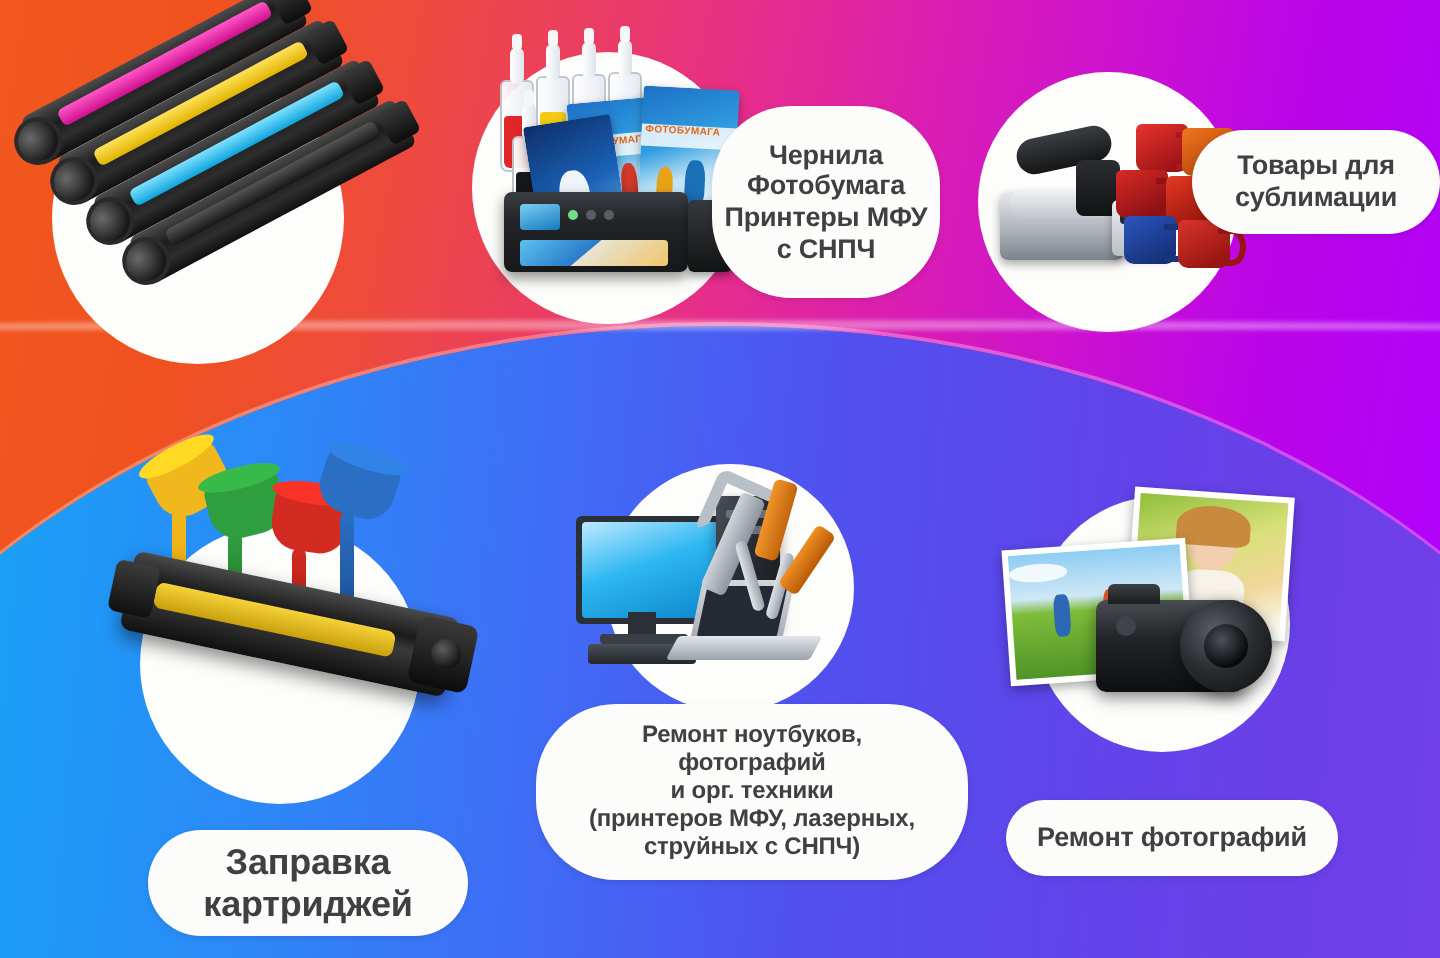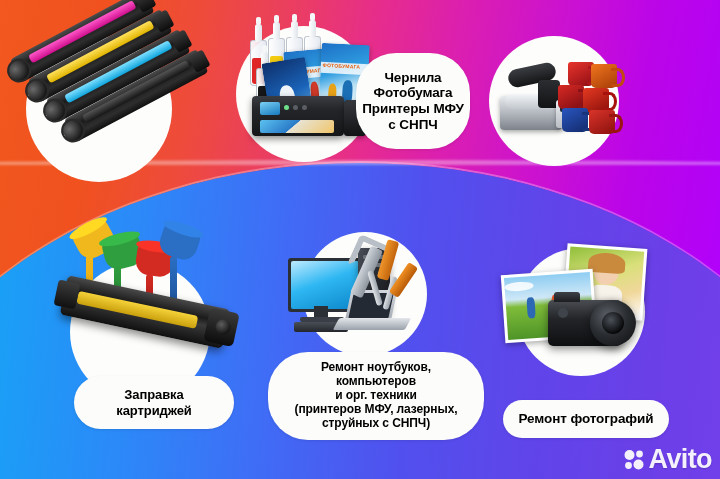--- a/index.html
+++ b/index.html
@@ -28,21 +28,21 @@
     filter:blur(1px);
   }
 
   
   .disc{position:absolute;border-radius:50%;background:#FDFDFB;}
 
   
   .pill{
     position:absolute;background:#FCFCFA;border-radius:40px;
     display:flex;align-items:center;justify-content:center;
-    text-align:center;color:#000000;font-weight:bold;
+    text-align:center;color:#404040;font-weight:bold;
     line-height:1.16;letter-spacing:-0.1px;
     box-shadow:0 1px 3px rgba(0,0,0,0.10);
   }
   .pill span{display:block;white-space:pre-line;}
 
   
   .tcart{position:absolute;width:150px;height:26px;border-radius:4px;
     transform:rotate(-28deg);transform-origin:left center;}
   .tcart .body{position:absolute;inset:0;border-radius:4px;
     background:linear-gradient(180deg,#4c4c4c 0%,#1c1c1c 40%,#2e2e2e 70%,#101010 100%);}
@@ -236,20 +236,24 @@
     </div>
 
     <div class="mug" style="left:568px;top:62px;color:#b0171d;background:linear-gradient(150deg,#e8342c,#8f0d14);"></div>
     <div class="mug" style="left:591px;top:64px;color:#c04a10;background:linear-gradient(150deg,#f0761e,#a63c07);"></div>
     <div class="mug" style="left:558px;top:85px;color:#8e1116;background:linear-gradient(150deg,#d92a24,#7d0c12);"></div>
     <div class="mug" style="left:583px;top:88px;color:#a7120f;background:linear-gradient(150deg,#e53a22,#8c0f0a);"></div>
     <div class="mug" style="left:562px;top:108px;color:#18357c;background:linear-gradient(150deg,#2a56c0,#122a6b);"></div>
     <div class="mug" style="left:589px;top:110px;color:#9a1412;background:linear-gradient(150deg,#d9342a,#8b100d);"></div>
   </div>
 
+  <div class="pill" style="left:596px;top:65px;width:124px;height:52px;font-size:13.5px;">
+    <span>Товары для
+сублимации</span>
+  </div>
 
   <div class="disc" style="left:70px;top:262px;width:140px;height:140px;"></div>
 
   <div>
     <div class="bucket" style="left:76px;top:226px;background:#f0b81d;transform:rotate(-28deg);"></div>
     <div class="pourline" style="left:86px;top:254px;height:60px;background:linear-gradient(180deg,#f0b81d,#e8a80c);"></div>
 
     <div class="bucket" style="left:104px;top:238px;background:#2f9e3e;transform:rotate(-14deg);"></div>
     <div class="pourline" style="left:114px;top:266px;height:52px;background:linear-gradient(180deg,#2f9e3e,#227a2e);"></div>
 
@@ -270,21 +274,21 @@
                   background:linear-gradient(180deg,#f5d23a,#c9a00c);"></div>
       <div style="position:absolute;left:-8px;top:6px;width:22px;height:26px;border-radius:4px;
                   background:linear-gradient(180deg,#3c3c3c,#101010);"></div>
       <div style="position:absolute;right:-10px;top:2px;width:30px;height:34px;border-radius:5px;
                   background:linear-gradient(180deg,#3a3a3a,#0c0c0c);"></div>
       <div style="position:absolute;right:-4px;top:11px;width:15px;height:15px;border-radius:50%;
                   background:radial-gradient(circle at 35% 35%,#5d5d5d,#141414 72%);"></div>
     </div>
   </div>
 
-  <div class="pill" style="left:74px;top:376px;width:160px;height:53px;font-size:13px;">
+  <div class="pill" style="left:74px;top:415px;width:160px;height:53px;font-size:18px;">
     <span>Заправка
 картриджей</span>
   </div>
 
   <div class="disc" style="left:303px;top:232px;width:124px;height:124px;"></div>
 
   <div>
 
     <div class="monitor" style="left:288px;top:258px;width:68px;height:48px;">
       <div class="scr"></div>
@@ -319,21 +323,21 @@
     <div class="tool" style="left:387px;top:276px;width:6px;height:34px;transform:rotate(16deg);
                 background:linear-gradient(90deg,#dfe3e8,#9aa1a9);"></div>
     <div class="tool" style="left:398px;top:262px;width:11px;height:36px;transform:rotate(34deg);
                 background:linear-gradient(90deg,#ef8f22,#b85a08);"></div>
     <div class="tool" style="left:372px;top:270px;width:6px;height:36px;transform:rotate(-16deg);
                 background:linear-gradient(90deg,#e2e6ea,#98a0a8);"></div>
   </div>
 
   <div class="pill" style="left:268px;top:352px;width:216px;height:88px;font-size:12px;">
     <span>Ремонт ноутбуков,
-компьютеров
+фотографий
 и орг. техники
 (принтеров МФУ, лазерных,
 струйных с СНПЧ)</span>
   </div>
 
   <div class="disc" style="left:517px;top:248px;width:128px;height:128px;"></div>
 
   <div>
 
     <div class="photo" style="left:565px;top:246px;width:74px;height:66px;transform:rotate(4deg);">
@@ -362,23 +366,14 @@
                 box-shadow:0 3px 8px rgba(0,0,0,.45);">
       <div style="position:absolute;left:12px;top:12px;width:22px;height:22px;border-radius:50%;
                   background:radial-gradient(circle at 40% 36%,#4b5059,#08090a 70%);"></div>
     </div>
   </div>
 
   <div class="pill" style="left:503px;top:400px;width:166px;height:38px;font-size:13.5px;">
     <span>Ремонт фотографий</span>
   </div>
 
-  <div id="watermark">
-    <svg width="22" height="22" viewBox="0 0 22 22">
-      <circle cx="6.5" cy="6" r="5" fill="#ffffff"></circle>
-      <circle cx="16.5" cy="5" r="3.4" fill="#ffffff"></circle>
-      <circle cx="5.5" cy="16.5" r="3.4" fill="#ffffff"></circle>
-      <circle cx="15.5" cy="15.5" r="5" fill="#ffffff"></circle>
-    </svg>
-    <span class="wm-text">Avito</span>
-  </div>
 
 </div>
 
 </body></html>

